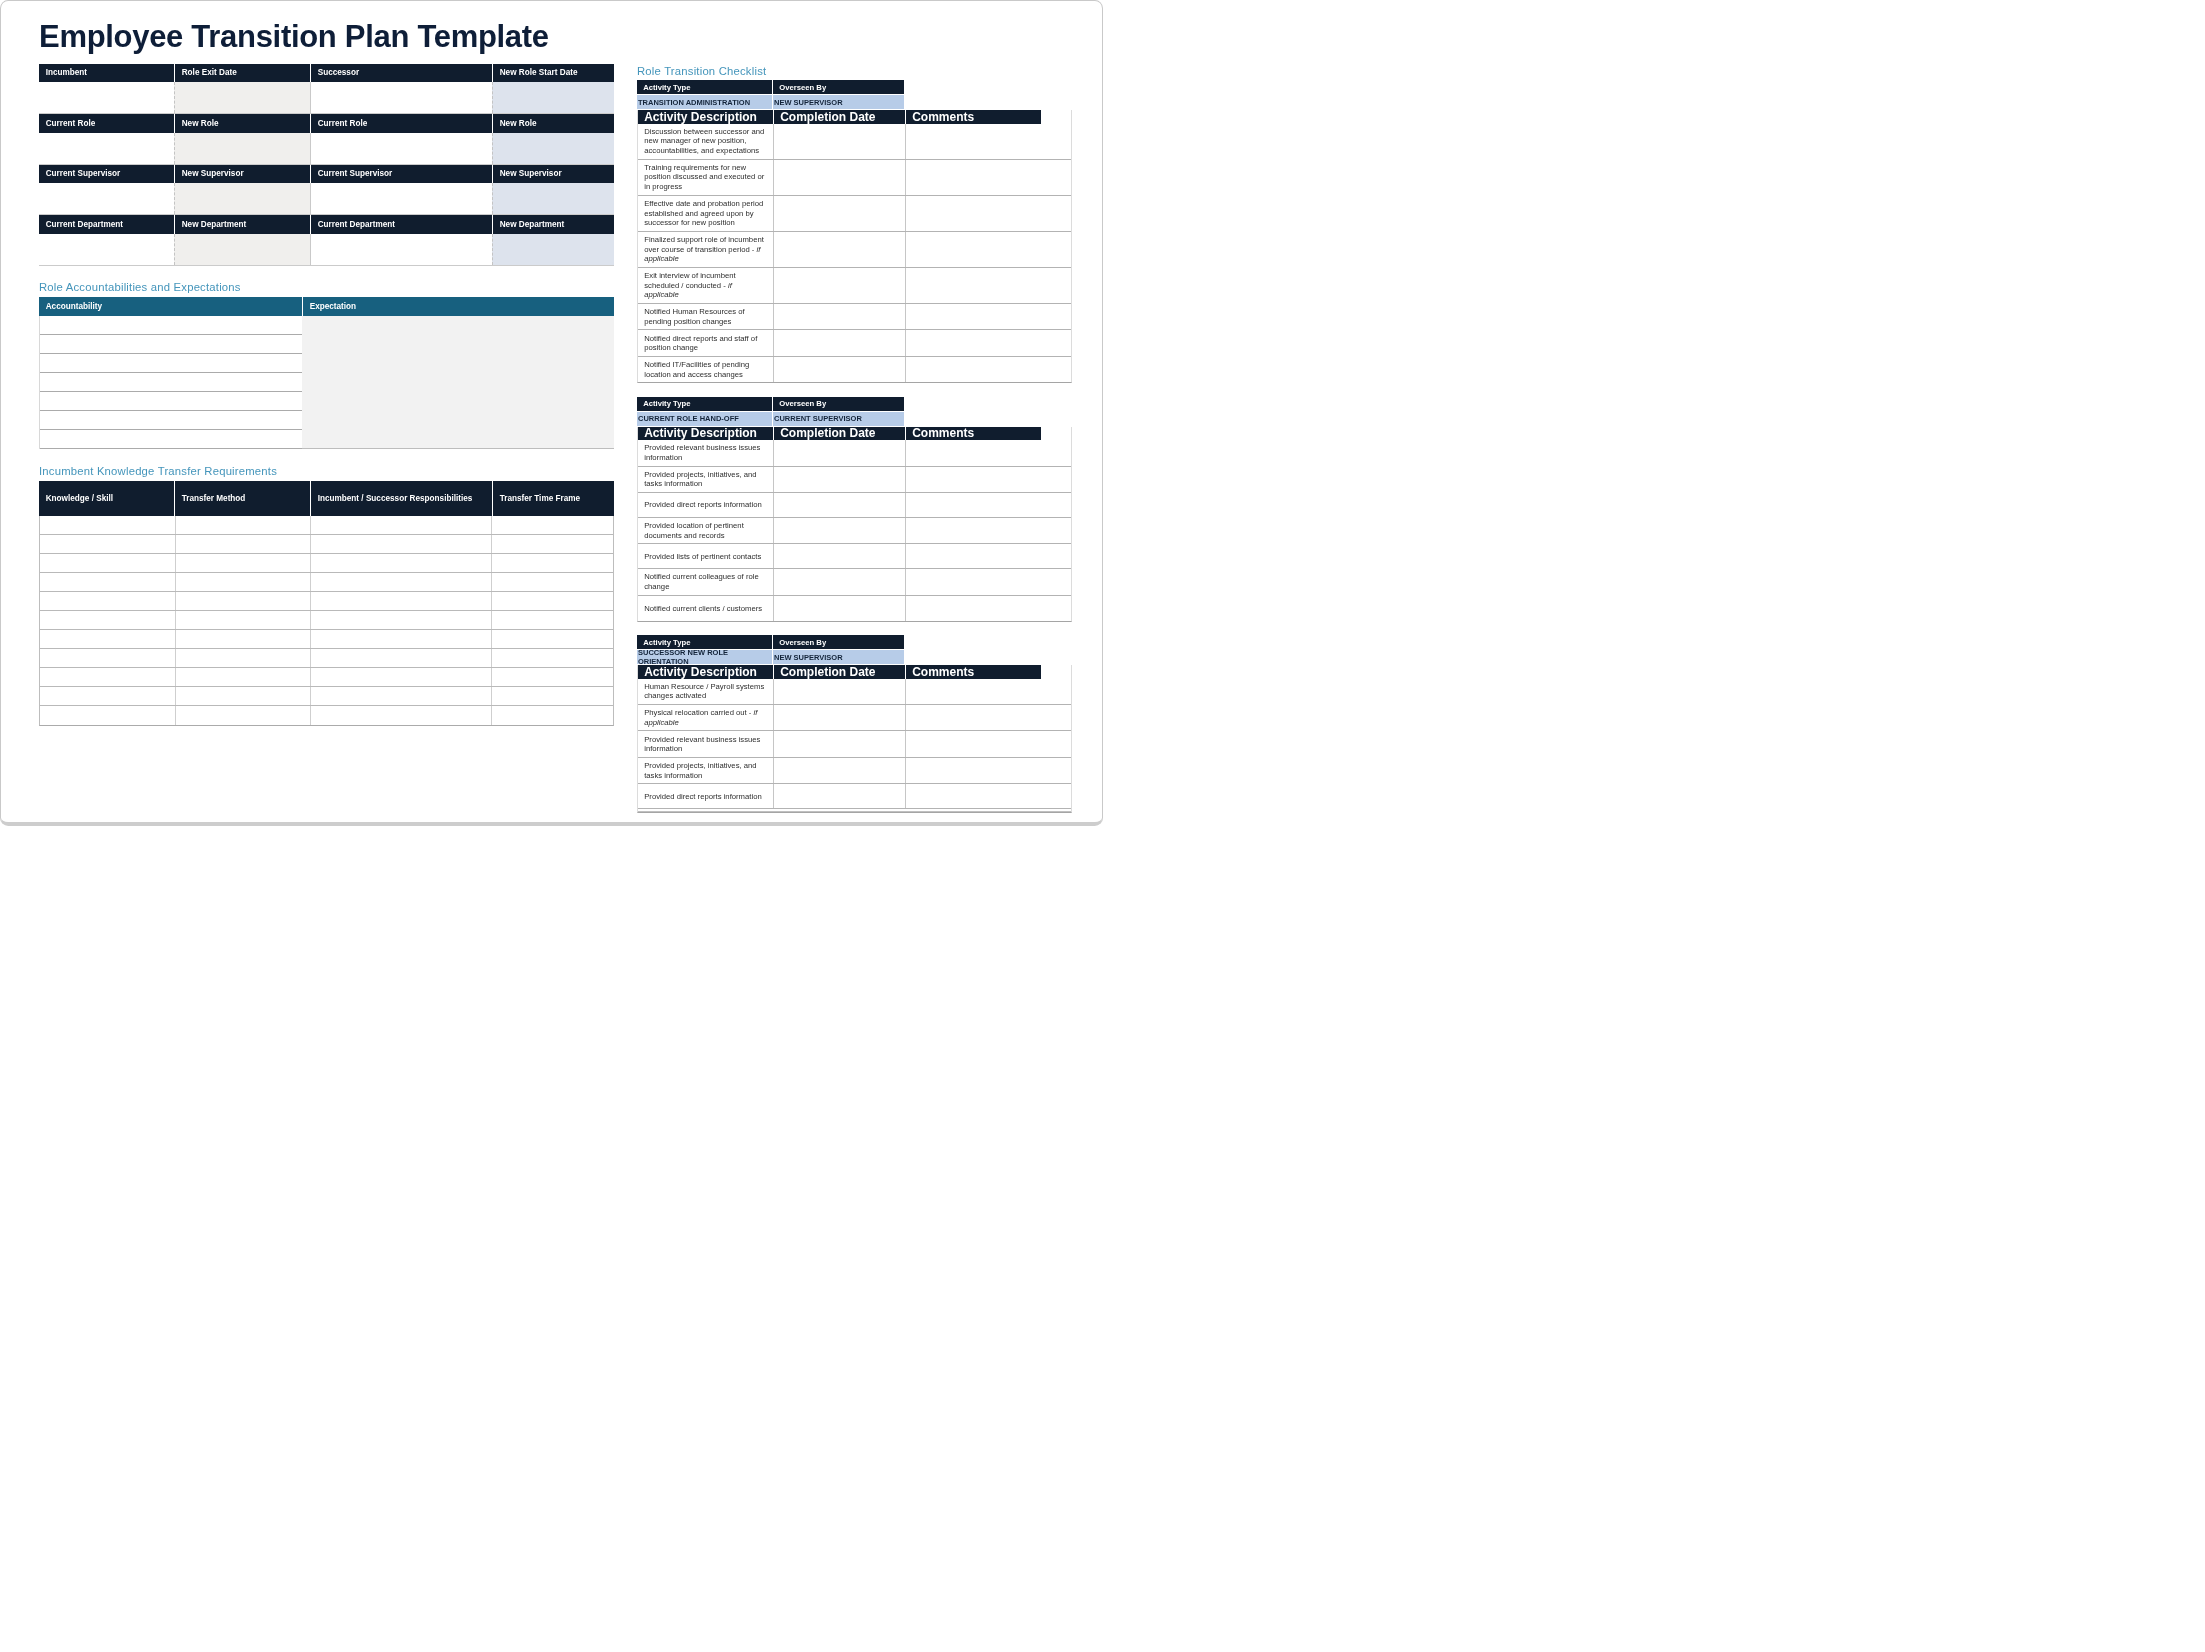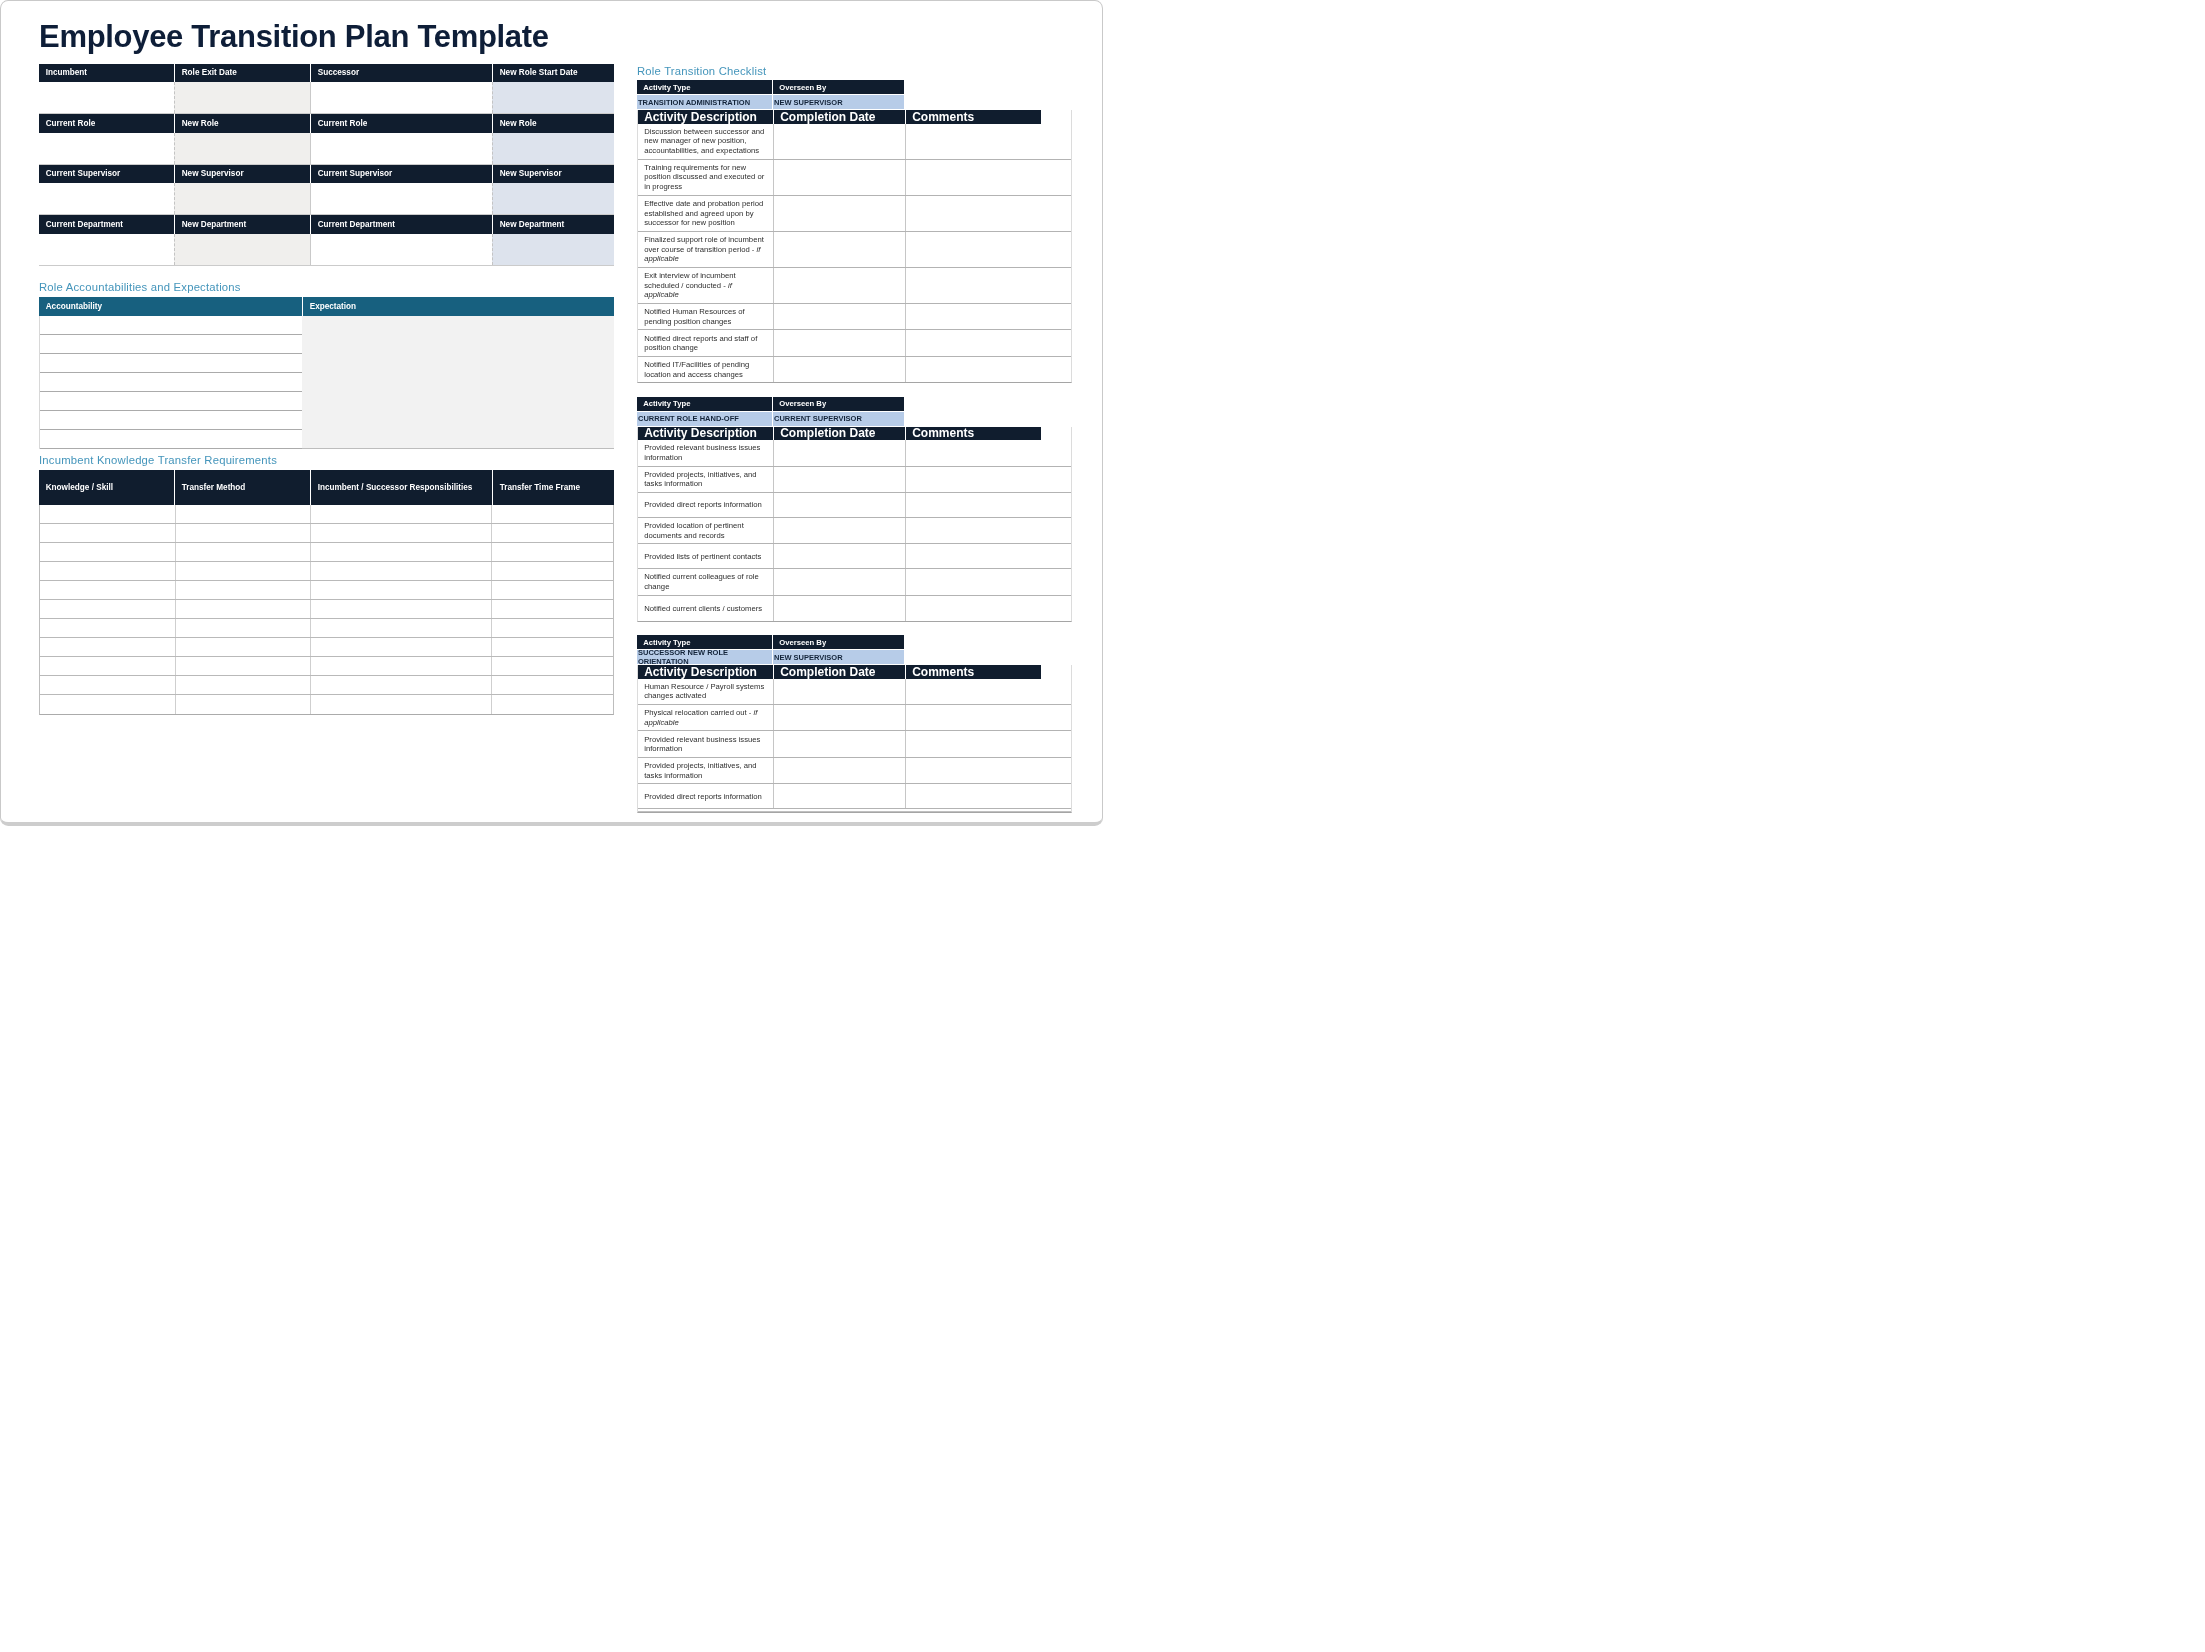--- a/index.html
+++ b/index.html
@@ -43,21 +43,21 @@
     background:#17607f; color:#fff; font-weight:bold; font-size:8.2px;
     height:19px; display:flex; align-items:center; padding-left:6.7px; width:263px;
   }
   .acc-h-exp { width:312px; border-left:1px solid #fff; }
   .acc-body { display:flex; }
   .acc-left { width:263px; border-left:0.5px solid #d8d8d8; }
   .acc-row { height:19px; background:#fff; border-bottom:0.5px solid #ababab; }
   .acc-expectation-area { width:312px; background:#f2f2f2; border-bottom:0.5px solid #bdbdbd; }
 
   
-  .kt-heading { margin-top:5px; }
+  .kt-heading { margin-top:16px; }
   .kt-table { margin-top:4.1px; width:575px; }
   .kt-header { display:flex; }
   .kt-hcell {
     background:#101d2e; color:#fff; font-weight:bold; font-size:8.2px;
     height:35px; display:flex; align-items:center; padding-left:6.7px;
   }
   .kt-header .kt-hcell + .kt-hcell { border-left:1px solid #fff; }
   .kt-body { border:0.5px solid #bdbdbd; border-top:none; border-bottom:1px solid #ababab; }
   .kt-row { display:flex; height:19px; border-bottom:0.5px solid #b9b9b9; background:#fff; }
   .kt-row:last-child { border-bottom:none; }

